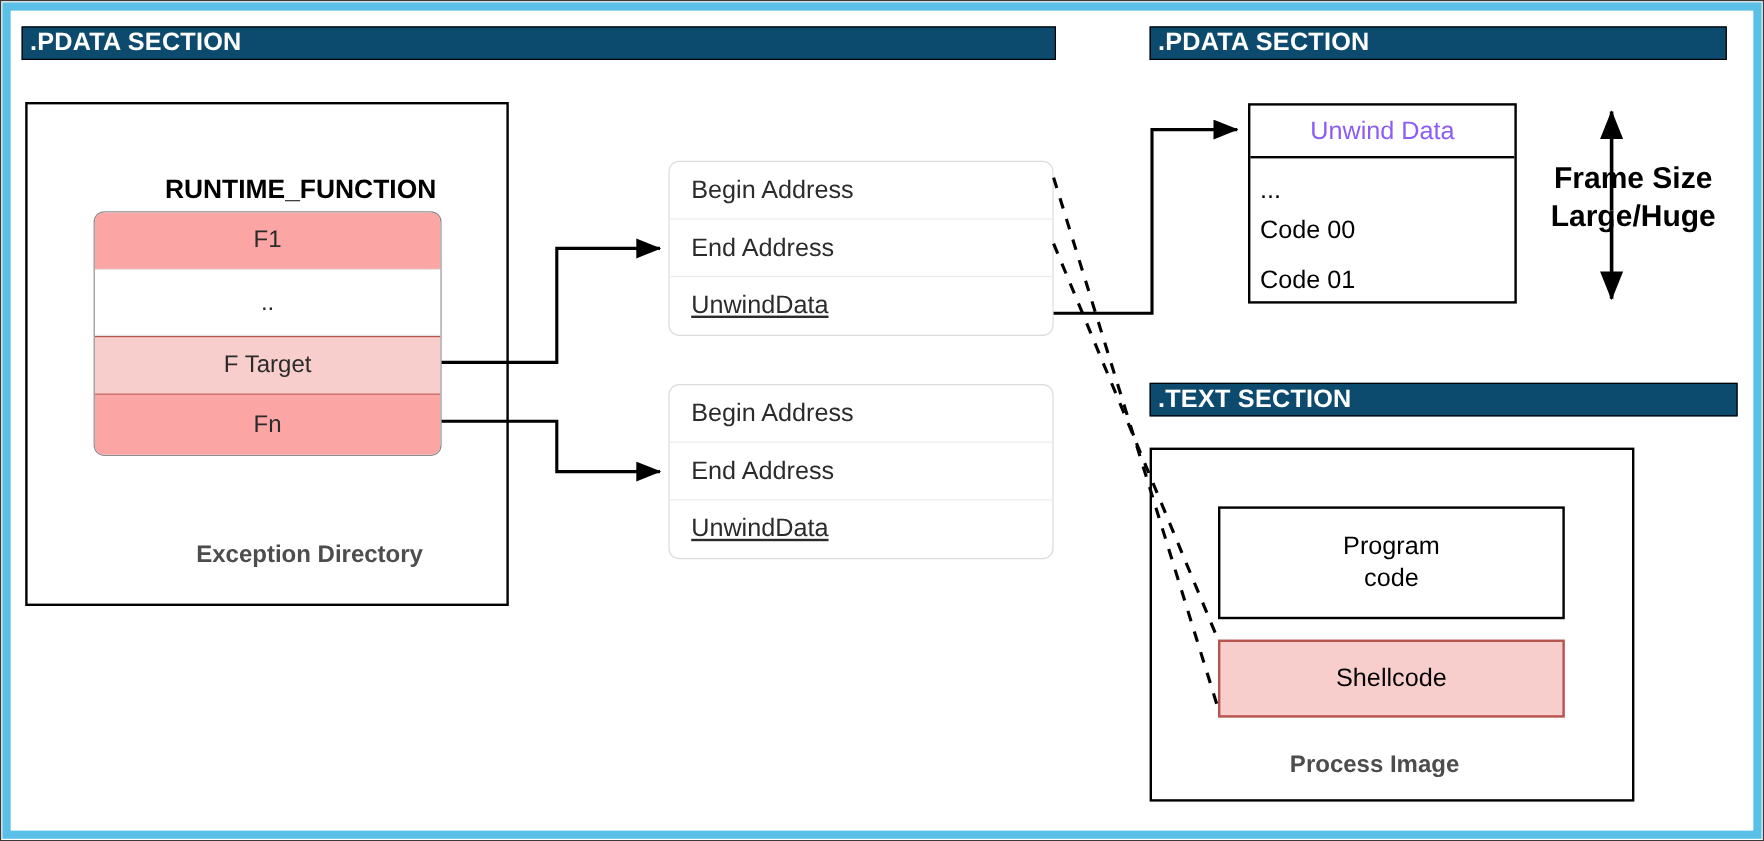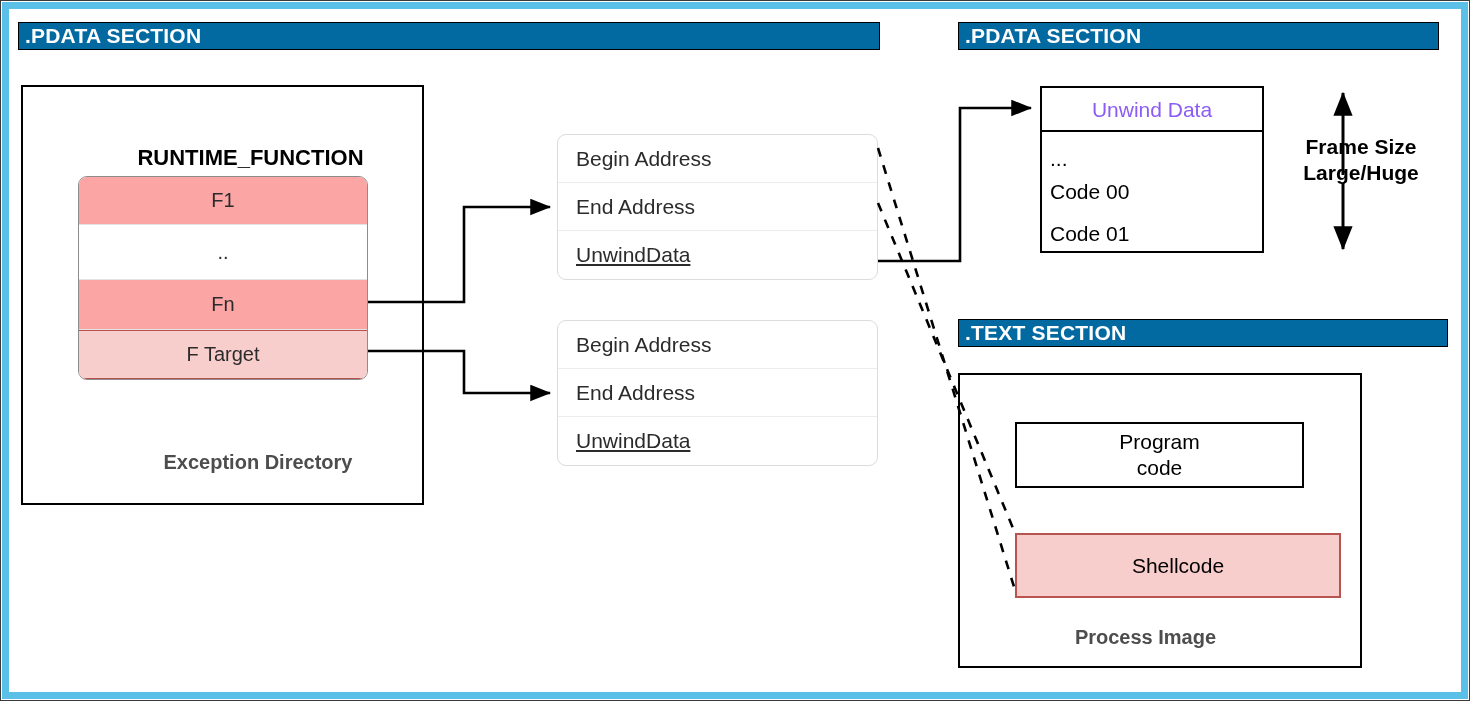--- a/index.html
+++ b/index.html
@@ -27,21 +27,21 @@
   }
   .stage {
     position: absolute; left: 9px; top: 9px;
     width: 1452px; height: 683px;
     background: #ffffff;
     overflow: hidden;
   }
   
   .section-bar {
     position: absolute;
-    background: #0369a1;
+    background: #0c4a6e;
     border: 1px solid #000;
     color: #ffffff;
     font-weight: bold;
     display: flex; align-items: center;
     padding-left: 6px;
     letter-spacing: 0.2px;
     white-space: nowrap;
   }
   
   .plain-box {
@@ -174,25 +174,25 @@
 
     <div class="title-text" style="left:12px; top:136px; width:403px; font-size:22px;">RUNTIME_FUNCTION</div>
 
     <div class="rlist" style="left:69px; top:167px; width:290px; height:204px;">
       <div class="row" style="height:48px; font-size:20px;">
         <span>F1</span>
       </div>
       <div class="row plain" style="height:55px; font-size:20px;">
         <span>..</span>
       </div>
+      <div class="row hl" style="height:49px; font-size:20px;">
+        <span>F Target</span>
+      </div>
       <div class="row" style="height:50px; font-size:20px;">
         <span>Fn</span>
-      </div>
-      <div class="row hl" style="height:49px; font-size:20px;">
-        <span>F Target</span>
       </div>
     </div>
 
     <div class="caption" style="left:12px; top:442px; width:474px; font-size:20px;">Exception Directory</div>
 
     <div class="rbox" style="left:548px; top:125px; width:321px; height:146px;">
       <div class="cell" style="height:48px; font-size:21px;">
         <span>Begin Address</span>
       </div>
       <div class="cell" style="height:48px; font-size:21px;">
@@ -215,35 +215,35 @@
       </div>
     </div>
 
     <div class="plain-box" style="left:1031px; top:77px; width:224px; height:167px;"></div>
     <div class="udata-head" style="left:1031px; top:82px; width:224px; height:38px; font-size:21px;">Unwind Data</div>
     <div class="udata-divider" style="left:1033px; top:121px; width:220px; height:2px;"></div>
     <div class="udata-line" style="left:1041px; top:138px; font-size:21px;">...</div>
     <div class="udata-line" style="left:1041px; top:171px; font-size:21px;">Code 00</div>
     <div class="udata-line" style="left:1041px; top:213px; font-size:21px;">Code 01</div>
 
-    <div class="frame-label" style="left:1272px; top:125px; width:160px; font-size:21px;">
+    <div class="frame-label" style="left:1272px; top:125px; width:160px; font-size:25px;">
       <div>Frame Size</div>
       <div>Large/Huge</div>
     </div>
 
     <div class="plain-box" style="left:949px; top:364px; width:404px; height:295px;"></div>
 
-    <div class="code-box" style="left:1006px; top:413px; width:289px; height:66px; font-size:21px;">
+    <div class="code-box" style="left:1006px; top:413px; width:289px; height:94px; font-size:21px;">
       <div>
         <div>Program</div>
         <div>code</div>
       </div>
     </div>
 
-    <div class="shell-box" style="left:1006px; top:524px; width:326px; height:65px; font-size:21px;">
+    <div class="shell-box" style="left:1006px; top:524px; width:289px; height:65px; font-size:21px;">
       <span>Shellcode</span>
     </div>
 
     <div class="caption" style="left:949px; top:617px; width:375px; font-size:20px;">Process Image</div>
 
     <svg class="wires" viewBox="0 0 1452 683">
       <defs>
         <marker id="arrowEnd" markerWidth="9" markerHeight="9" refX="7.6" refY="3.2" orient="auto" markerUnits="strokeWidth">
           <path d="M0,0 L8,3.2 L0,6.4 z" fill="#000000"></path>
         </marker>

